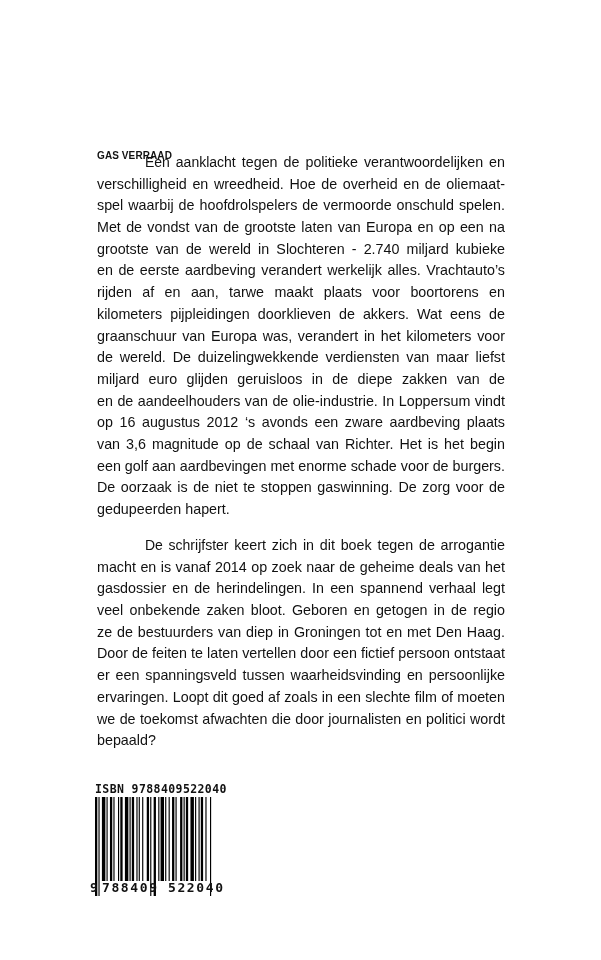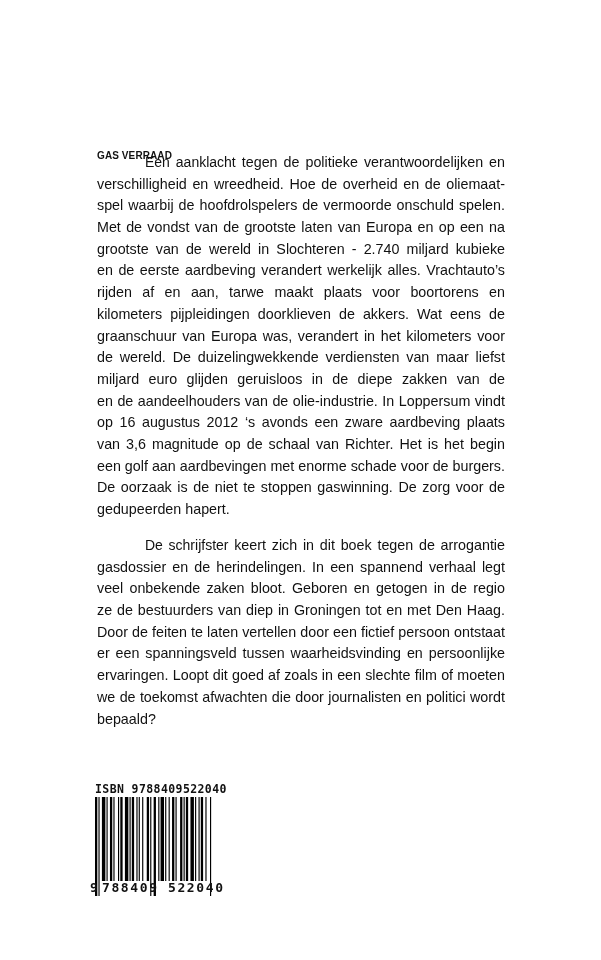--- a/index.html
+++ b/index.html
@@ -39,20 +39,21 @@
     <span class="line j">miljard euro glijden geruisloos in de diepe zakken van de overheid</span>
     <span class="line j">en de aandeelhouders van de olie-industrie. In Loppersum vindt</span>
     <span class="line j">op 16 augustus 2012 ‘s avonds een zware aardbeving plaats</span>
     <span class="line j">van 3,6 magnitude op de schaal van Richter. Het is het begin van</span>
     <span class="line j">een golf aan aardbevingen met enorme schade voor de burgers.</span>
     <span class="line j">De oorzaak is de niet te stoppen gaswinning. De zorg voor de</span>
     <span class="line">gedupeerden hapert.</span>
   </div>
 <div class="para" id="p2">
     <span class="line j"><b>De schrijfster</b><span> keert zich in dit boek tegen de arrogantie van de</span></span>
+    <span class="line j">macht en is vanaf 2014 op zoek naar de geheime deals van het</span>
     <span class="line j">gasdossier en de herindelingen. In een spannend verhaal legt zij</span>
     <span class="line j">veel onbekende zaken bloot. Geboren en getogen in de regio kent</span>
     <span class="line j">ze de bestuurders van diep in Groningen tot en met Den Haag.</span>
     <span class="line j">Door de feiten te laten vertellen door een fictief persoon ontstaat</span>
     <span class="line j">er een spanningsveld tussen waarheidsvinding en persoonlijke</span>
     <span class="line j">ervaringen. Loopt dit goed af zoals in een slechte film of moeten</span>
     <span class="line j">we de toekomst afwachten die door journalisten en politici wordt</span>
     <span class="line">bepaald?</span>
   </div>
 

